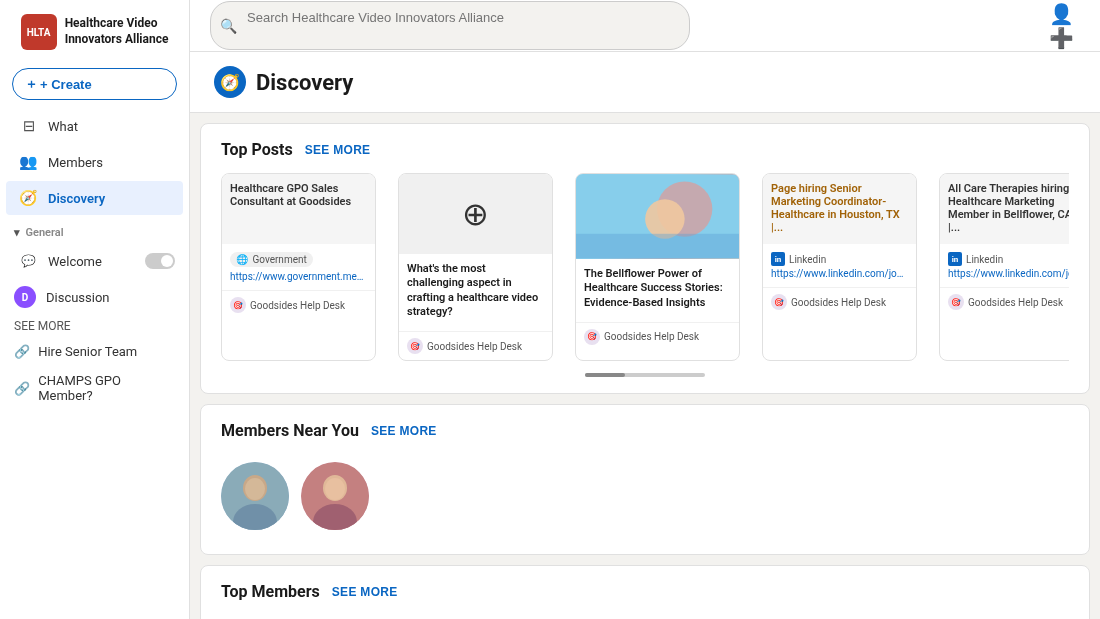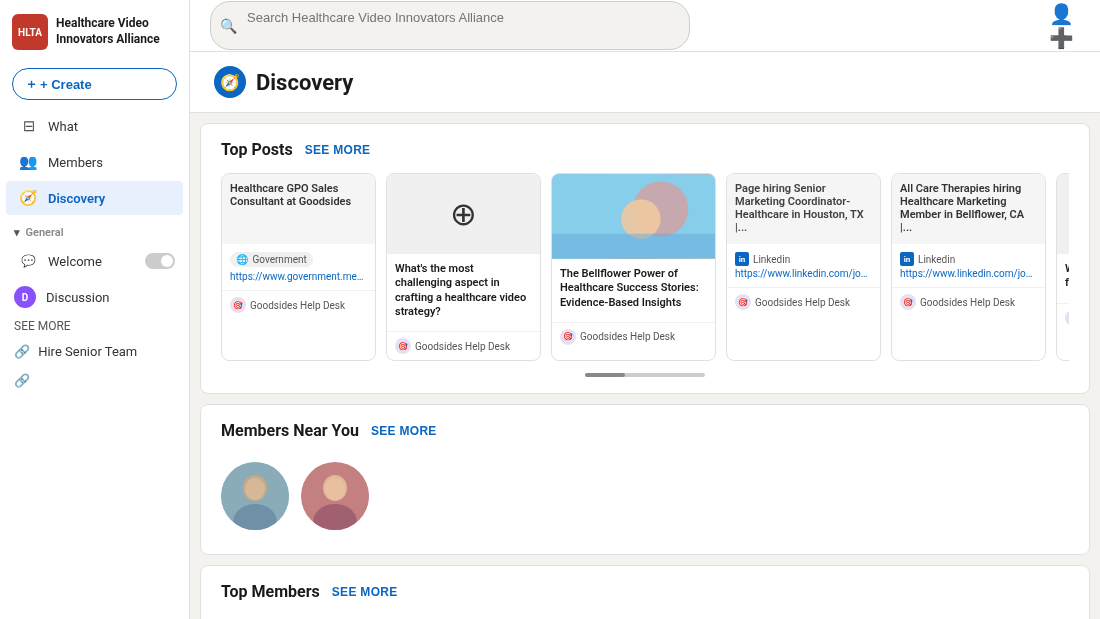--- a/index.html
+++ b/index.html
@@ -15,20 +15,21 @@
       height: 619px;
       overflow-y: auto;
       flex-shrink: 0;
     }
     .sidebar-brand {
       display: flex;
       align-items: center;
       gap: 8px;
       padding: 14px 12px;
       cursor: pointer;
+      justify-content: center;
     }
     .brand-logo {
       width: 36px;
       height: 36px;
       background: #c0392b;
       border-radius: 6px;
       display: flex;
       align-items: center;
       justify-content: center;
       color: white;
@@ -247,21 +248,21 @@
       background: none;
       border: none;
       cursor: pointer;
       font-weight: 600;
       letter-spacing: 0.3px;
     }
 
     
     .posts-scroll {
       display: flex;
-      gap: 10px;
+      gap: 22px;
       overflow-x: auto;
       padding-bottom: 4px;
     }
     .posts-scroll::-webkit-scrollbar { height: 4px; }
     .posts-scroll::-webkit-scrollbar-thumb { background: #ccc; border-radius: 4px; }
 
     .post-card {
       min-width: 155px;
       max-width: 155px;
       border: 1px solid #e0e0e0;
@@ -454,20 +455,21 @@
   </div>
 
   <a class="see-more-link">SEE MORE</a>
 
   <div class="sidebar-link">
     <span style="font-size:13px;">🔗</span>
     <span>Hire Senior Team</span>
   </div>
   <div class="sidebar-link">
     <span style="font-size:13px;">🔗</span>
+    <span>CHAMPS GPO Member?</span>
   </div>
 </div>
 
 <div class="top-bar">
   <div class="search-box">
     <span class="search-icon-wrap">🔍</span>
     <input class="search-input" type="text" placeholder="Search Healthcare Video Innovators Alliance" style="">
   </div>
   <div class="top-bar-right">
     <button class="add-member-btn">
@@ -530,21 +532,21 @@
         <div class="post-card-body">
           <div class="post-card-title">The Bellflower Power of Healthcare Success Stories: Evidence-Based Insights</div>
         </div>
         <div class="post-card-footer">
           <div class="author-avatar-small" style="background:#e8e0f0;">🎯</div>
           <span class="post-card-author">Goodsides Help Desk</span>
         </div>
       </div>
 
       <div class="post-card">
-        <div class="post-card-icon-placeholder" style="background:#f5f5f5; font-size:13px; color:#404040; padding:8px; text-align:left; height:auto; min-height:70px; display:flex; flex-direction:column; align-items:flex-start; justify-content:flex-start;">
+        <div class="post-card-icon-placeholder" style="background:#f5f5f5; font-size:13px; color:#a16207; padding:8px; text-align:left; height:auto; min-height:70px; display:flex; flex-direction:column; align-items:flex-start; justify-content:flex-start;">
           <div style="font-size:11px; font-weight:600;">Page hiring Senior Marketing Coordinator-Healthcare in Houston, TX |...</div>
         </div>
         <div class="post-card-body">
           <div style="display:flex; align-items:center; gap:4px; margin-bottom:2px;">
             <div style="width:14px; height:14px; background:#0a66c2; border-radius:2px; display:flex; align-items:center; justify-content:center; color:white; font-size:8px; font-weight:bold;">in</div>
             <span style="font-size:10px; color:#555;">Linkedin</span>
           </div>
           <div class="post-card-url">https://www.linkedin.com/jobs/...</div>
         </div>
         <div class="post-card-footer">

